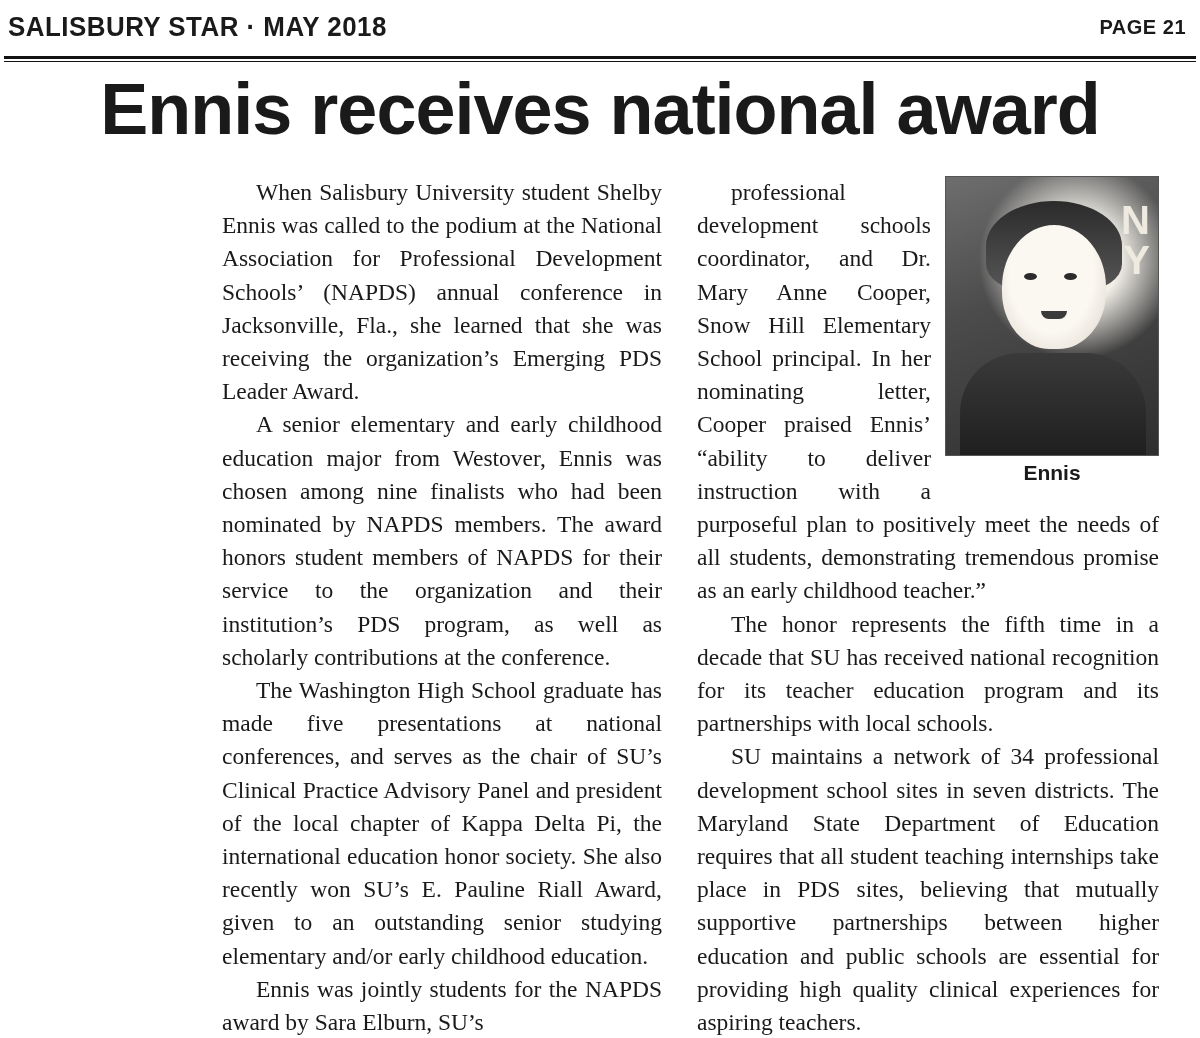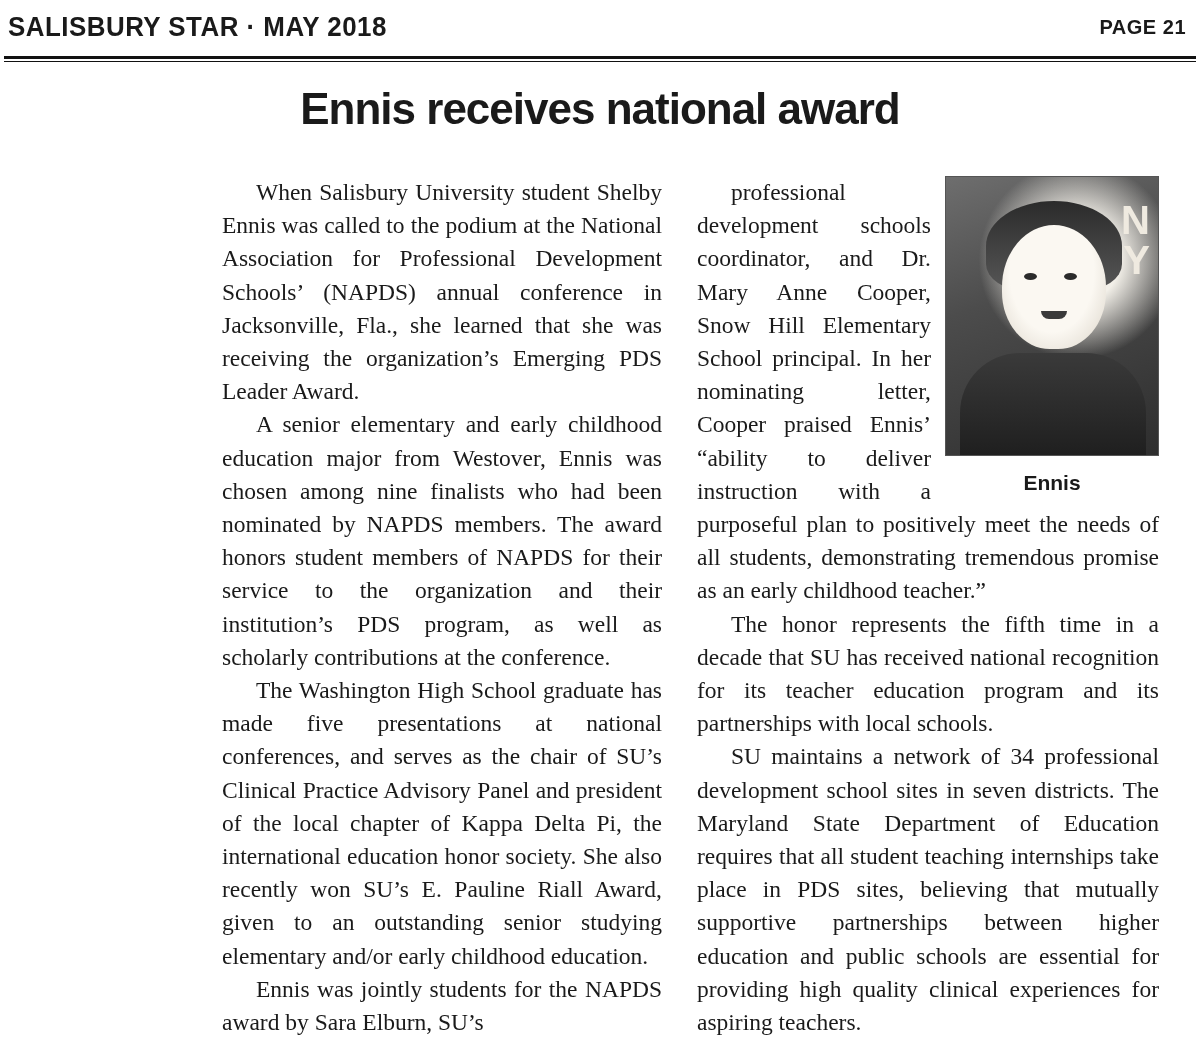--- a/index.html
+++ b/index.html
@@ -65,21 +65,21 @@
 
   
   .headline {
     position: absolute;
     top: 74px;
     left: 0;
     width: 1200px;
     text-align: center;
     font-family: "Liberation Sans", sans-serif;
     font-weight: bold;
-    font-size: 44px;
+    font-size: 72px;
     line-height: 70px;
     letter-spacing: -1px;
     white-space: nowrap;
     transform: scaleX(1.0);
   }
 
   
   .columns {
     position: absolute;
     top: 176px;
@@ -188,21 +188,21 @@
     border-radius: 60px 60px 0 0;
   }
   .photo-caption {
     width: 214px;
     text-align: center;
     font-family: "Liberation Sans", sans-serif;
     font-weight: bold;
     font-size: 21px;
     line-height: 30px;
     text-indent: 0;
-    padding-top: 12px;
+    padding-top: 2px;
   }
 </style>
 </head>
 <body>
 
 <div class="masthead">
   <div class="masthead-left">SALISBURY STAR  ·  MAY  2018</div>
   <div class="masthead-right">PAGE 21</div>
 </div>
 <div class="rule"></div>

